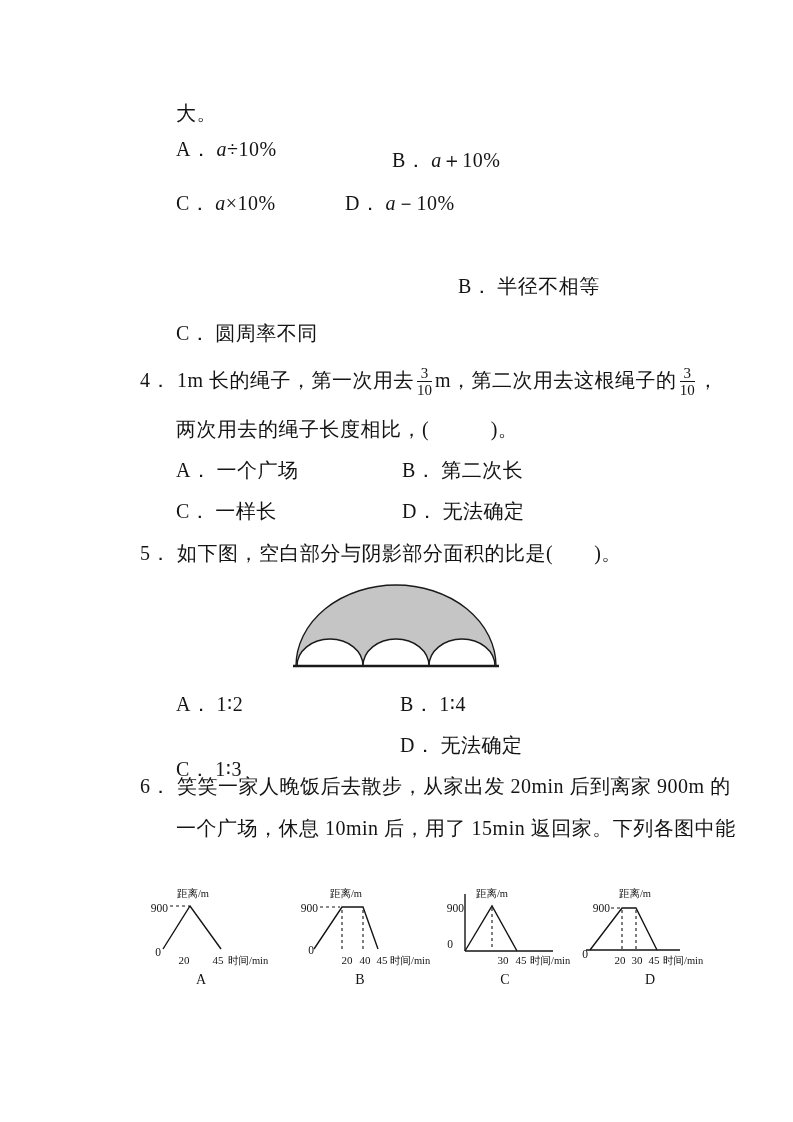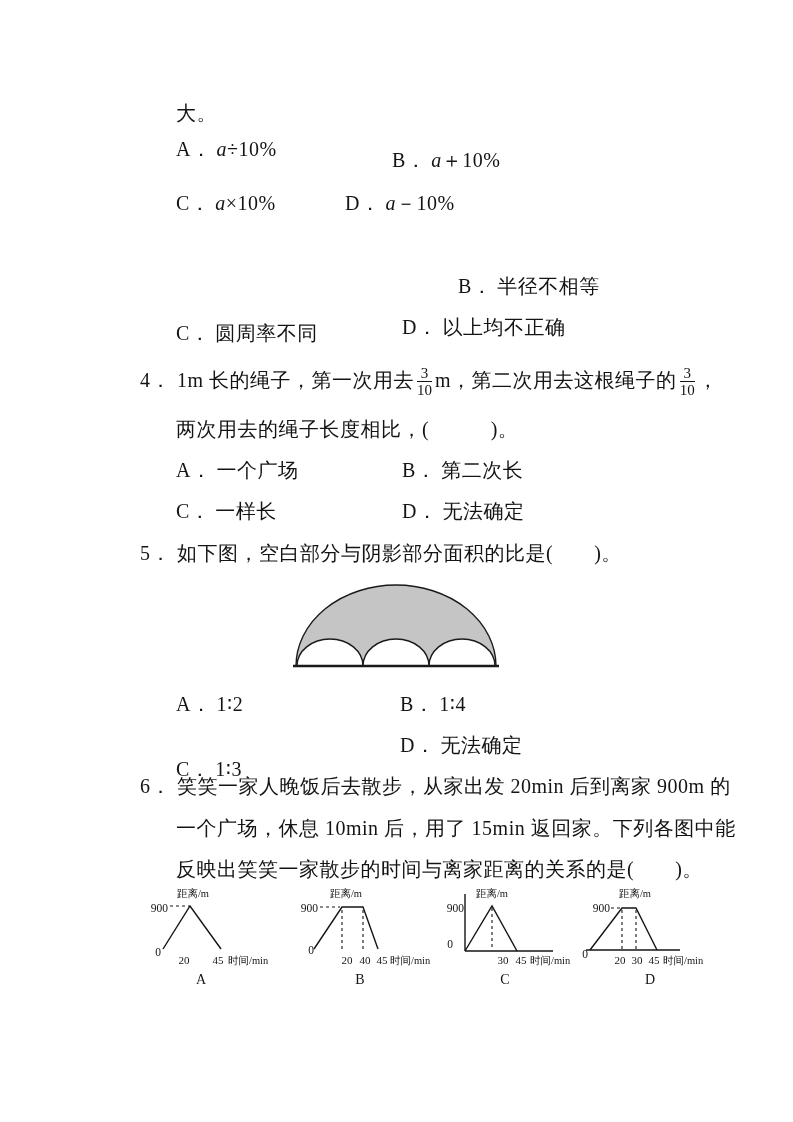--- a/index.html
+++ b/index.html
@@ -25,21 +25,20 @@
 
   <div class="line" style="left:176px;top:100px;">大。</div>
 
   <div class="line" style="left:176px;top:136px;"><span class="okey">A．</span><span class="mvar">a</span><span>÷10%</span></div>
   <div class="line" style="left:345px;top:147px;margin-left:47px;"><span class="okey">B．</span><span class="mvar">a</span><span>＋10%</span></div>
   <div class="line" style="left:176px;top:190px;"><span class="okey">C．</span><span class="mvar">a</span><span>×10%</span></div>
   <div class="line" style="left:345px;top:190px;"><span class="okey">D．</span><span class="mvar">a</span><span>－10%</span></div>
 
   <div class="line" style="left:410px;top:273px;margin-left:48px;"><span class="okey">B．</span><span>半径不相等</span></div>
   <div class="line" style="left:176px;top:320px;"><span class="okey">C．</span><span>圆周率不同</span></div>
-  <div class="line" style="left:402px;top:314px;"><span class="okey">D．</span><span>以上均不正确</span></div>
 
   <div class="line" style="left:140px;top:365px;"><span class="qnum">4．</span><span>1m 长的绳子，第一次用去</span><span class="frac"><span class="fnum">3</span><span class="fden">10</span></span><span>m，第二次用去这根绳子的</span><span class="frac"><span class="fnum">3</span><span class="fden">10</span></span><span>，</span></div>
   <div class="line" style="left:176px;top:416px;">两次用去的绳子长度相比，(　　　)。</div>
   <div class="line" style="left:176px;top:457px;"><span class="okey">A．</span><span>一个广场</span></div>
   <div class="line" style="left:402px;top:457px;"><span class="okey">B．</span><span>第二次长</span></div>
   <div class="line" style="left:176px;top:498px;"><span class="okey">C．</span><span>一样长</span></div>
   <div class="line" style="left:402px;top:498px;"><span class="okey">D．</span><span>无法确定</span></div>
 
   <div class="line" style="left:140px;top:540px;"><span class="qnum">5．</span><span>如下图，空白部分与阴影部分面积的比是(　　)。</span></div>
 
@@ -51,21 +50,20 @@
     <line x1="5" y1="88" x2="211" y2="88" stroke="#1a1a1a" stroke-width="2.6"></line>
   </svg>
 
   <div class="line" style="left:176px;top:691px;"><span class="okey">A．</span><span>1∶2</span></div>
   <div class="line" style="left:400px;top:691px;"><span class="okey">B．</span><span>1∶4</span></div>
   <div class="line" style="left:176px;top:732px;margin-top:24px;"><span class="okey">C．</span><span>1∶3</span></div>
   <div class="line" style="left:400px;top:732px;"><span class="okey">D．</span><span>无法确定</span></div>
 
   <div class="line" style="left:140px;top:773px;"><span class="qnum">6．</span><span>笑笑一家人晚饭后去散步，从家出发 20min 后到离家 900m 的</span></div>
   <div class="line" style="left:176px;top:815px;">一个广场，休息 10min 后，用了 15min 返回家。下列各图中能</div>
-  <div class="line" style="left:176px;top:856px;">反映出笑笑一家散步的时间与离家距离的关系的是(　　)。</div>
 
   <svg style="left:135px;top:884px;" width="150" height="104" viewBox="0 0 150 104">
     <text x="58" y="13" font-size="10.5" text-anchor="middle">距离/m</text>
     <text x="33" y="28" font-size="11.5" text-anchor="end">900</text>
     <line class="gd" x1="35" y1="22" x2="54" y2="22"></line>
     <polyline class="gl" points="28,65 55,22 86,65"></polyline>
     <text x="23" y="72" font-size="11.5" text-anchor="middle">0</text>
     <text x="49" y="80" font-size="11" text-anchor="middle">20</text>
     <text x="83" y="80" font-size="11" text-anchor="middle">45</text>
     <text x="93" y="80" font-size="10.5" text-anchor="start">时间/min</text>

